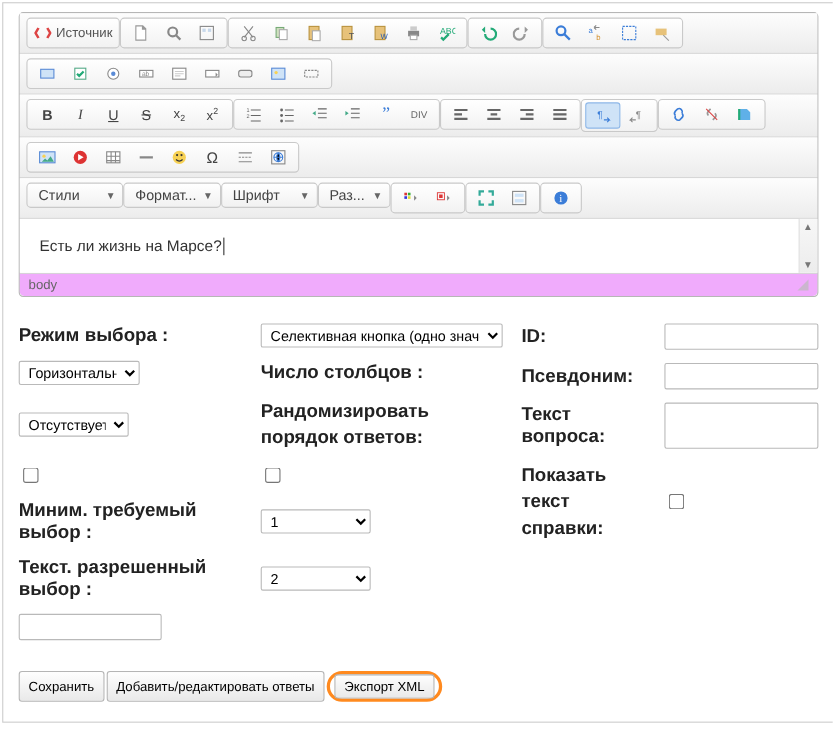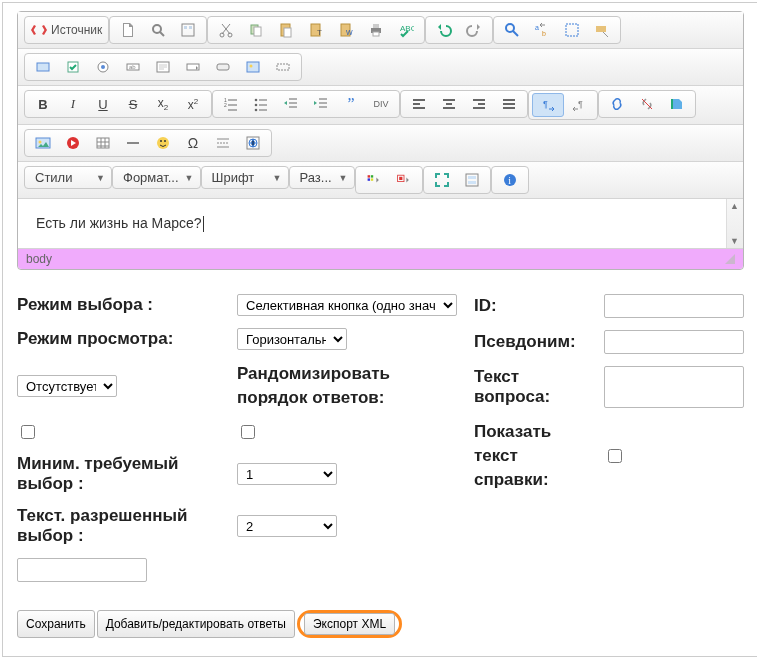--- a/index.html
+++ b/index.html
@@ -462,23 +462,23 @@
       <div class="resize"></div>
     </div>
   </div>
 
   <div class="form-area">
 
     <div class="col left">
       <label class="fld">Режим выбора :</label>
       <select class="wide-sel"><option>Селективная кнопка (одно значение)</option></select>
 
-      <label class="fld">Режим просмотра:</label>
       <select class="mid-sel"><option>Горизонтально</option></select>
 
+      <label class="fld">Число столбцов :</label>
       <select class="s-sel"><option>Отсутствует</option></select>
 
       <label class="fld" style="line-height:1.4">Рандомизировать порядок ответов:</label>
       <input type="checkbox" style="">
 
       <input type="checkbox" style="">
 
       <label class="fld">Миним. требуемый выбор :</label>
       <select class="s-sel"><option>1</option></select>
 

